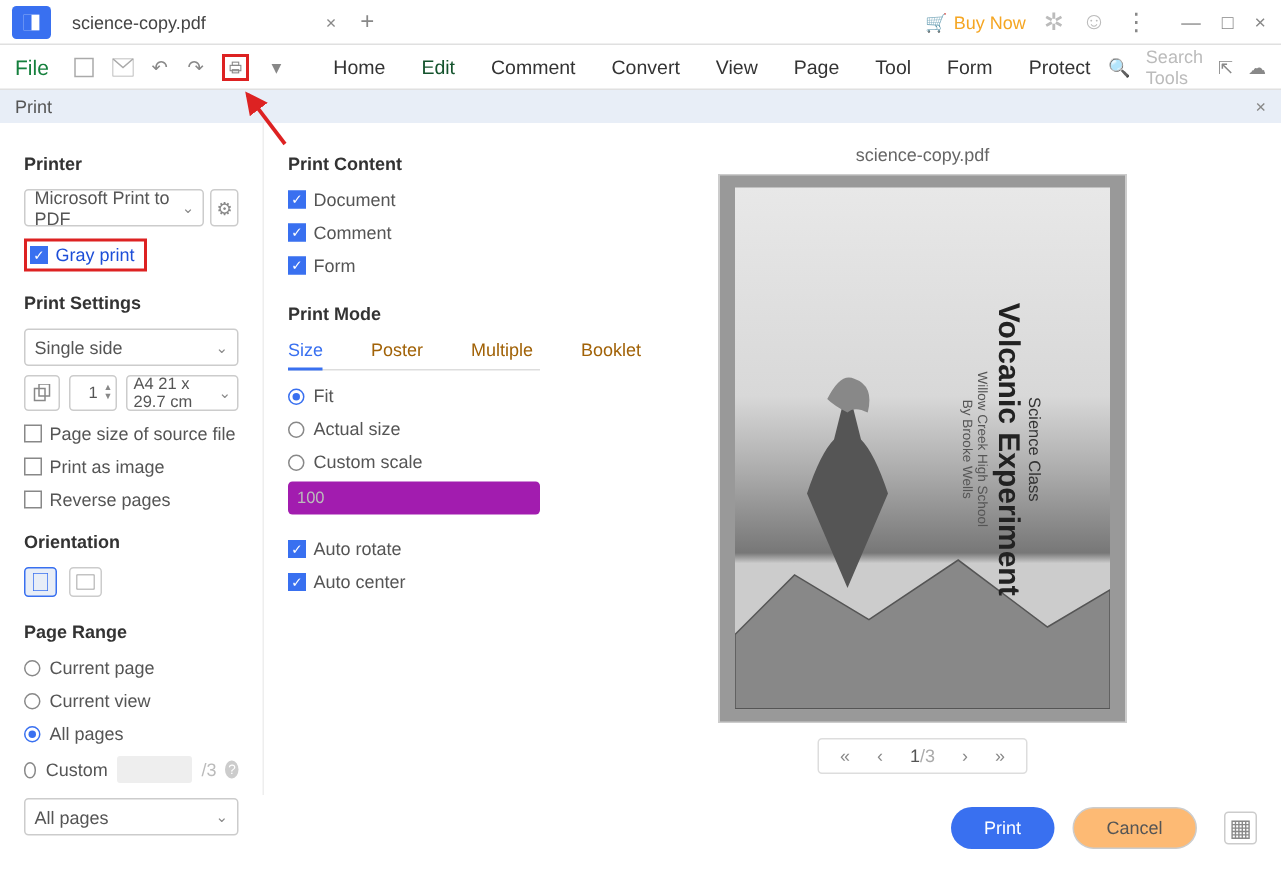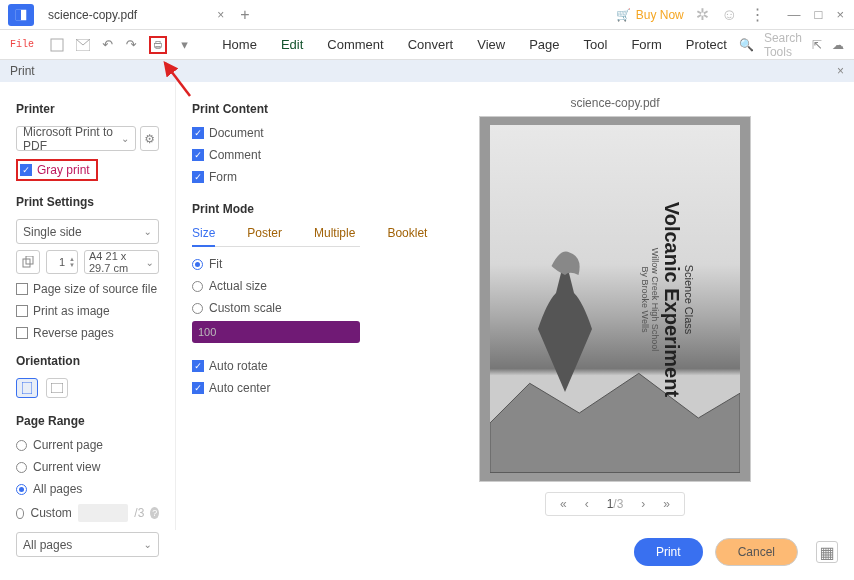--- a/index.html
+++ b/index.html
@@ -11,21 +11,21 @@
 .app-icon svg { width: 14px; height: 14px; }
 .tab { display: flex; align-items: center; padding: 0 8px; height: 26px; font-size: 12px; color: #444; gap: 80px; }
 .tab-close { font-size: 12px; color: #888; }
 .tab-plus { margin-left: 8px; color: #888; font-size: 16px; }
 .titlebar-right { margin-left: auto; display: flex; align-items: center; gap: 12px; padding-right: 10px; }
 .buynow { color: #f5a623; font-size: 12px; display: flex; align-items: center; gap: 4px; }
 .window-controls { display: flex; gap: 14px; color: #888; font-size: 13px; margin-left: 10px; }
 
 
 .menubar { height: 30px; display: flex; align-items: center; padding: 0 10px; gap: 12px; font-size: 13px; color: #333; border-bottom: 1px solid #e0e0e0; position: relative; }
-.file-label { font-size: 10px; color: #ef4444; margin-right: 4px; font-family: Liberation Mono, monospace; }
+.file-label { font-size: 14px; color: #15803d; margin-right: 4px; }
 .menu-icon { width: 18px; height: 18px; display: flex; align-items: center; justify-content: center; color: #888; }
 .menu-icon.print-ico { border: 2px solid #d22; padding: 2px; position: relative; }
 .menu-tabs { display: flex; gap: 24px; margin-left: 20px; }
 .menu-tabs span { font-size: 13px; color: #333; }
 .menu-tabs span.active { color: #14532d; }
 .menu-right { margin-left: auto; display: flex; align-items: center; gap: 10px; color: #888; font-size: 12px; }
 .arrow-annotation { position: absolute; left: 160px; top: 28px; pointer-events: none; }
 
 
 .print-bar { height: 22px; background: #e8eef7; display: flex; align-items: center; padding: 0 10px; font-size: 12px; color: #555; }
@@ -59,21 +59,21 @@
 .radio-row { display: flex; align-items: center; margin-top: 8px; font-size: 12px; color: #555; }
 .radio { width: 11px; height: 11px; border: 1px solid #888; border-radius: 50%; margin-right: 6px; display: inline-flex; align-items: center; justify-content: center; }
 .radio.checked { border-color: #3970f0; }
 .radio.checked::after { content: ""; width: 5px; height: 5px; background: #3970f0; border-radius: 50%; }
 .custom-range { width: 70px; height: 18px; background: #eee; border-radius: 2px; margin-left: 6px; }
 .q-icon { width: 12px; height: 12px; border-radius: 50%; background: #ccc; color: #fff; font-size: 9px; display: inline-flex; align-items: center; justify-content: center; margin-left: 6px; }
 
 .mode-tabs { display: flex; gap: 32px; border-bottom: 1px solid #ddd; margin-top: 6px; }
 .mode-tabs span { font-size: 12px; color: #a16207; padding-bottom: 5px; }
 .mode-tabs span.active { color: #3970f0; border-bottom: 2px solid #3970f0; margin-bottom: -1px; }
-.scale-input { width: 100%; height: 22px; background: #701a75; border-radius: 3px; margin-top: 6px; padding: 0 6px; font-size: 11px; color: #bbb; display: flex; align-items: center; }
+.scale-input { width: 100%; height: 22px; background: #a21caf; border-radius: 3px; margin-top: 6px; padding: 0 6px; font-size: 11px; color: #bbb; display: flex; align-items: center; }
 
 .preview-label { font-size: 12px; color: #666; margin-bottom: 6px; }
 .preview { width: 272px; height: 388px; background: #999; border: 1px solid #ccc; position: relative; overflow: hidden; }
 .preview-inner { position: absolute; left: 10px; right: 10px; top: 8px; bottom: 8px; background: linear-gradient(180deg, #e8e8e8 0%, #d8d8d8 40%, #aaa 55%, #777 70%, #ccc 72%, #ccc 100%); }
 .volcano { position: absolute; left: 30px; top: 120px; width: 90px; height: 150px; }
 .preview-text { position: absolute; right: 12px; top: 20px; bottom: 20px; width: 120px; display: flex; align-items: center; justify-content: center; }
 .preview-text-inner { transform: rotate(90deg); white-space: nowrap; text-align: center; }
 .pt-sub { font-size: 11px; color: #333; }
 .pt-main { font-size: 20px; font-weight: 700; color: #222; }
 .pt-small { font-size: 9px; color: #555; }
@@ -176,21 +176,21 @@
     <div class="section-label">Printer</div>
     <div class="row">
       <div class="select">
         <span>Microsoft Print to PDF</span>
           <span class="chev">⌄</span>
       </div>
       <div class="gear-btn">⚙</div>
     </div>
     <div class="gray-print">
       <span class="cbx checked"></span>
-      <span style="font-size:12px;color:#be185d">Gray print</span>
+      <span style="font-size:12px;color:#1d4ed8">Gray print</span>
     </div>
 
     <div class="section-label" style="margin-top:14px">Print Settings</div>
     <div class="select">
       <span>Single side</span>
         <span class="chev">⌄</span>
     </div>
     <div class="copies">
       <div class="copies-ico">
           <svg width="12" height="12" viewBox="0 0 12 12">

